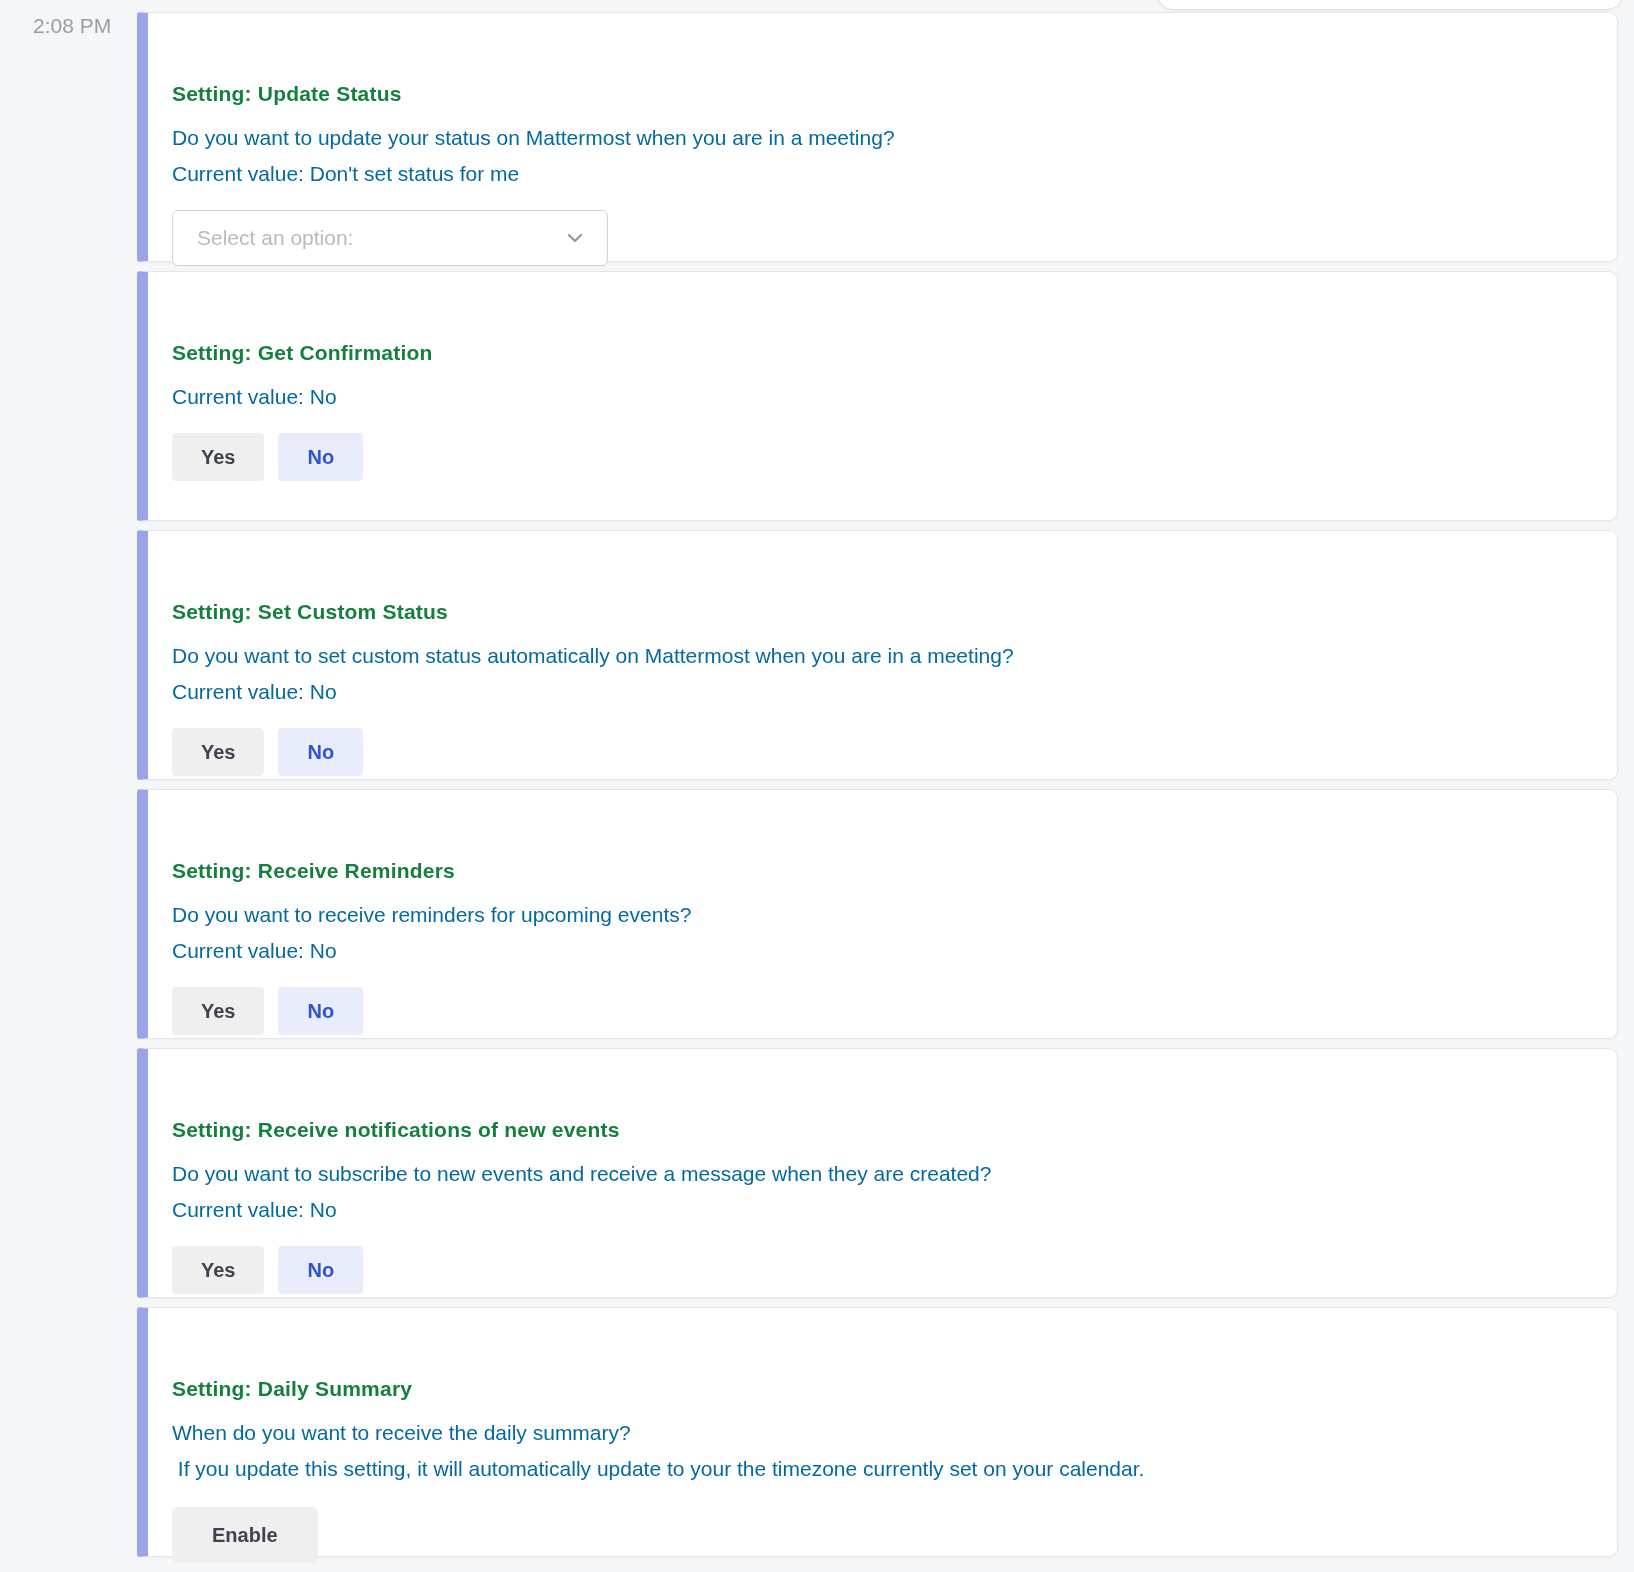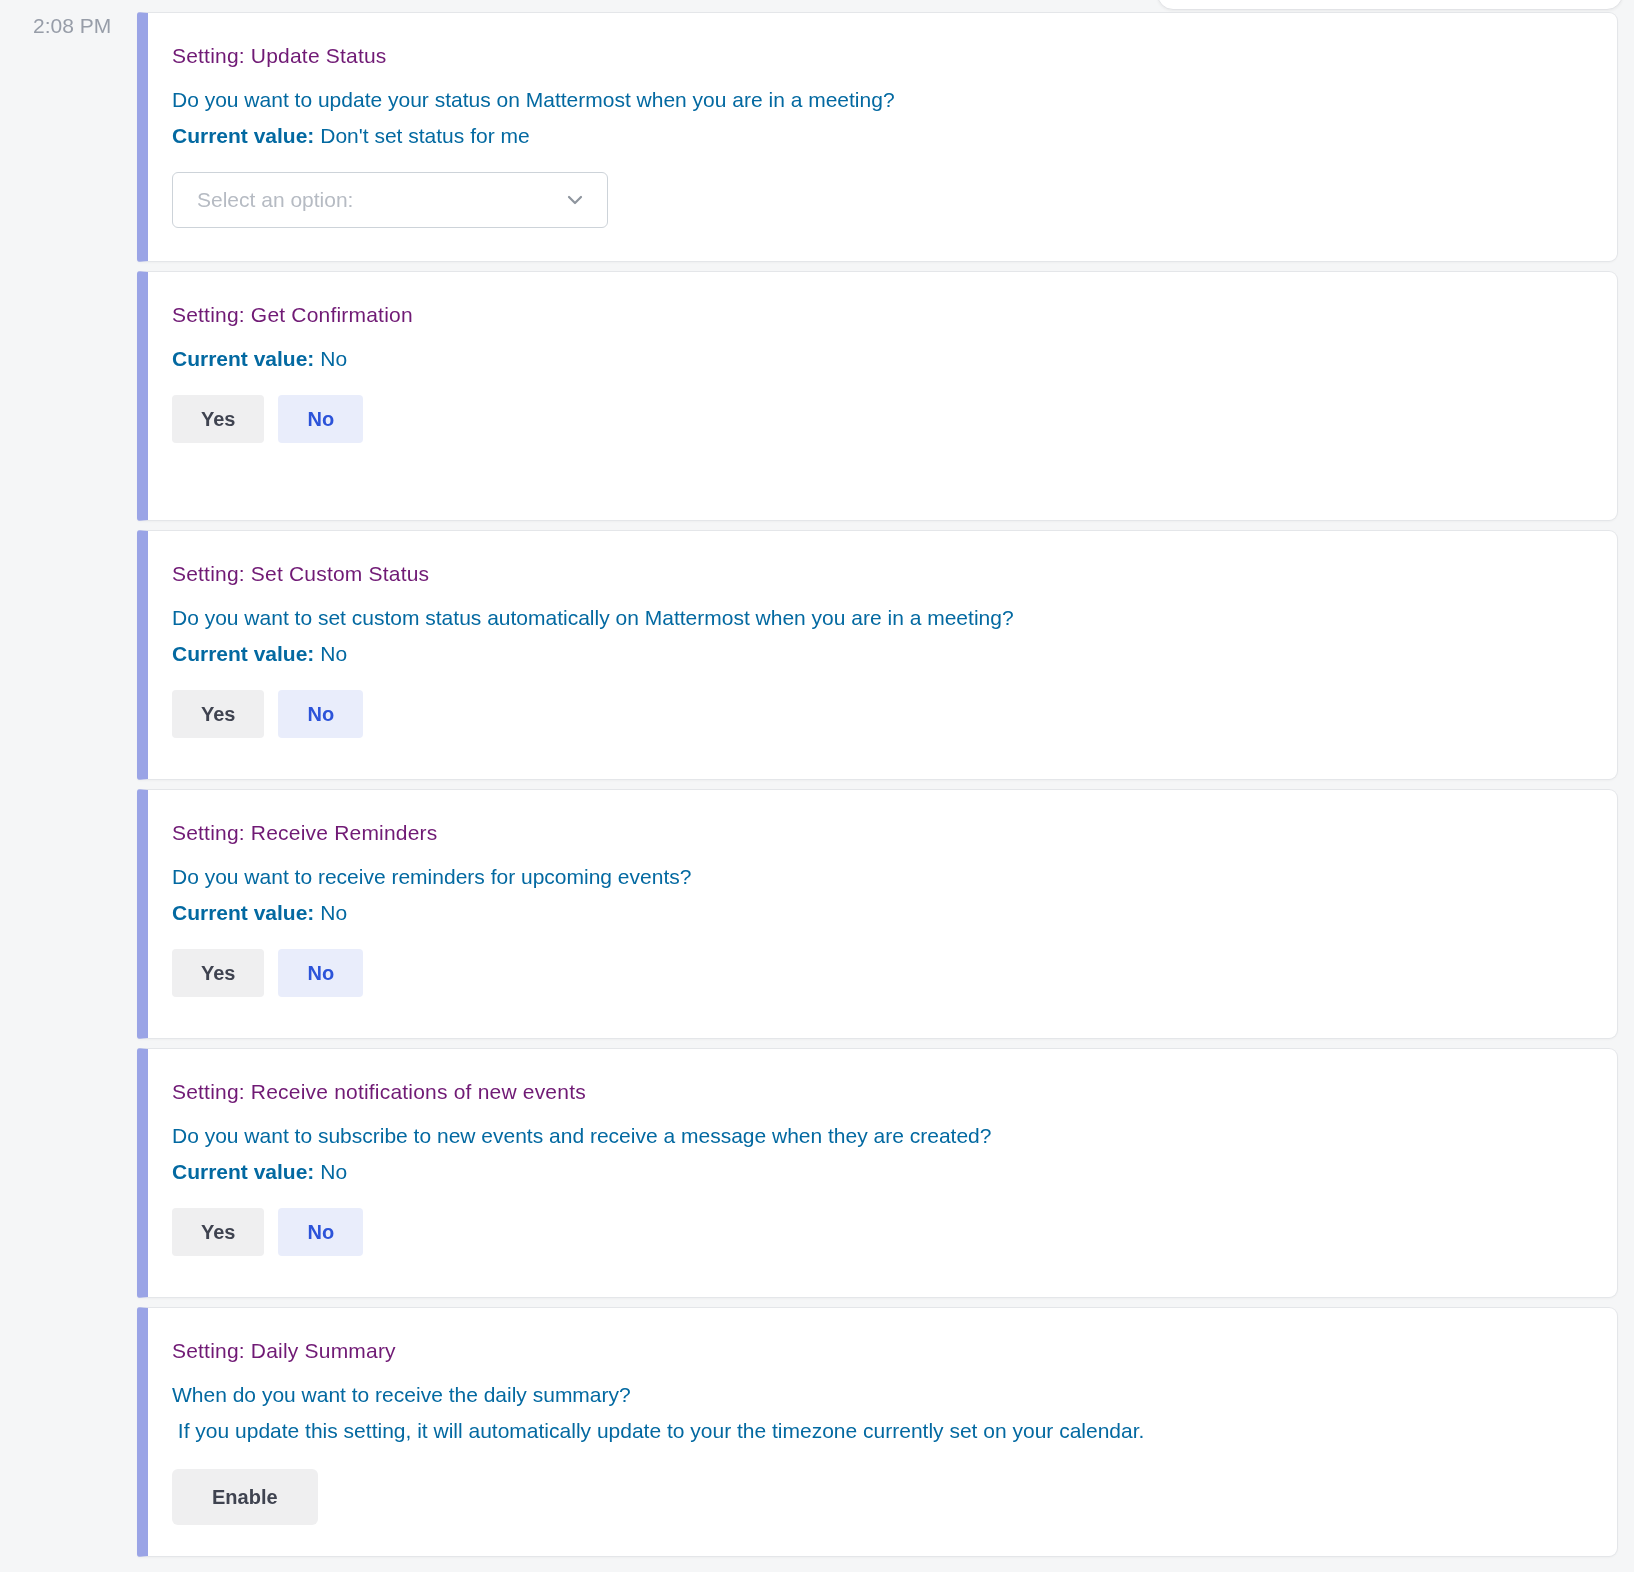--- a/index.html
+++ b/index.html
@@ -37,33 +37,34 @@
     background: #ffffff;
     border: 1px solid #e4e6e9;
     border-left: 11px solid #9aa4e6;
     border-radius: 3px 9px 9px 3px;
     box-shadow: 0 1px 2px rgba(0,0,0,0.03);
     height: 250px;
     padding: 30px 28px 28px 24px;
   }
   .card-title {
     font-size: 21px;
-    font-weight: 400;
-    color: #701a75;
+    font-weight: 700;
+    color: #15803d;
     line-height: 26px;
     letter-spacing: 0.2px;
+    margin-top: 38px;
   }
   .card-text {
     margin-top: 13px;
     font-size: 21px;
     color: #0369a1;
     line-height: 36px;
   }
   .card-text .line { white-space: pre-wrap; }
-  .cv-label { font-weight: 700; }
+  .cv-label { font-weight: 400; }
   .select-box {
     margin-top: 18px;
     width: 436px; height: 56px;
     border: 1px solid #cdd3d9;
     border-radius: 6px;
     background: #ffffff;
     display: flex;
     align-items: center;
     justify-content: space-between;
     padding: 0 20px 0 24px;

